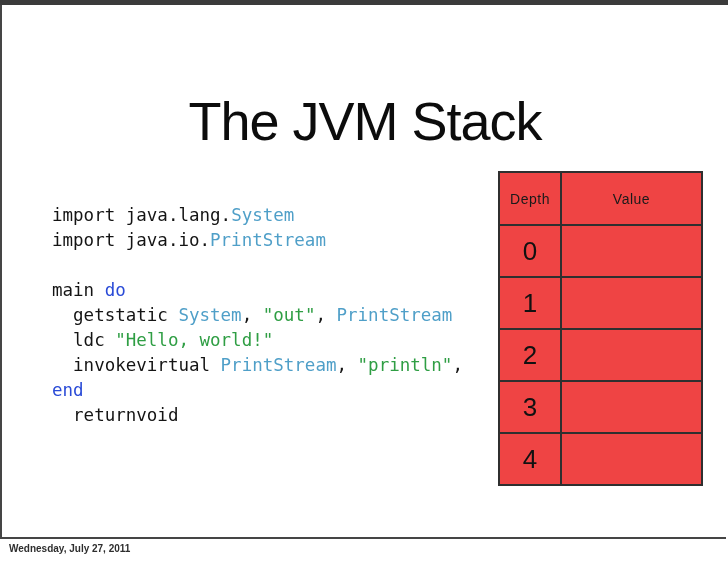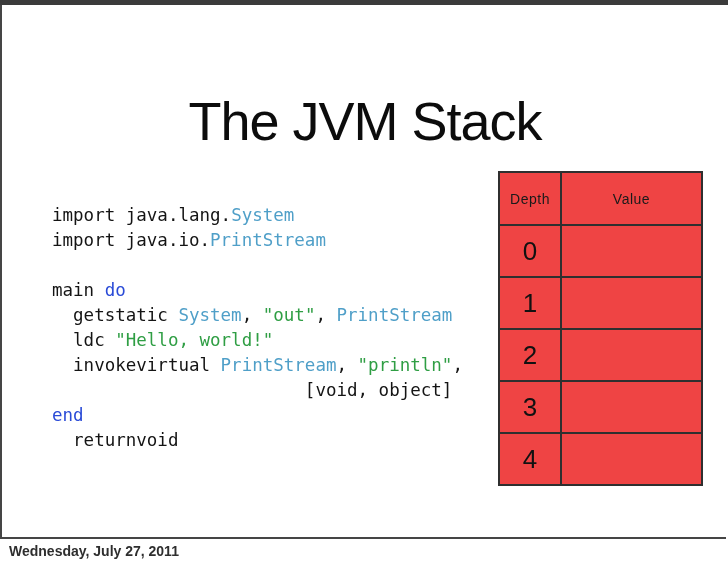--- a/index.html
+++ b/index.html
@@ -74,21 +74,21 @@
   .stack-table th.value-header { width: 139px; border-radius: 19px; }
   .stack-table td {
     height: 50px;
     font-size: 26px;
     font-weight: 400;
     color: #111;
   }
   .footer-date {
     position: absolute;
     left: 9px; top: 543px;
-    font-size: 14px;
+    font-size: 10px;
     font-weight: 700;
     color: var(--footer-text, #2e2e2e);
   }
 </style>
 </head>
 <body>
 
 <div id="page">
   <div class="top-bar"></div>
 
@@ -96,21 +96,20 @@
     <h1 class="slide-title">The JVM Stack</h1>
 
     <div class="code-block">
         <div class="code-line"><span class="tok-plain">import java.lang.</span><span class="tok-type">System</span></div>
         <div class="code-line"><span class="tok-plain">import java.io.</span><span class="tok-type">PrintStream</span></div>
         <div class="code-line">&nbsp;</div>
         <div class="code-line"><span class="tok-plain">main </span><span class="tok-kw">do</span></div>
         <div class="code-line"><span class="tok-plain">  getstatic </span><span class="tok-type">System</span><span class="tok-plain">, </span><span class="tok-str">"out"</span><span class="tok-plain">, </span><span class="tok-type">PrintStream</span></div>
         <div class="code-line"><span class="tok-plain">  ldc </span><span class="tok-str">"Hello, world!"</span></div>
         <div class="code-line"><span class="tok-plain">  invokevirtual </span><span class="tok-type">PrintStream</span><span class="tok-plain">, </span><span class="tok-str">"println"</span><span class="tok-plain">,</span></div>
-        <div class="code-line"><span class="tok-plain">                        [void, object]</span></div>
         <div class="code-line"><span class="tok-kw">end</span></div>
         <div class="code-line"><span class="tok-plain">  returnvoid</span></div>
       </div>
 
     <table class="stack-table">
       <thead>
         <tr>
           <th class="depth-header">Depth</th>
           <th class="value-header">Value</th>
         </tr>

